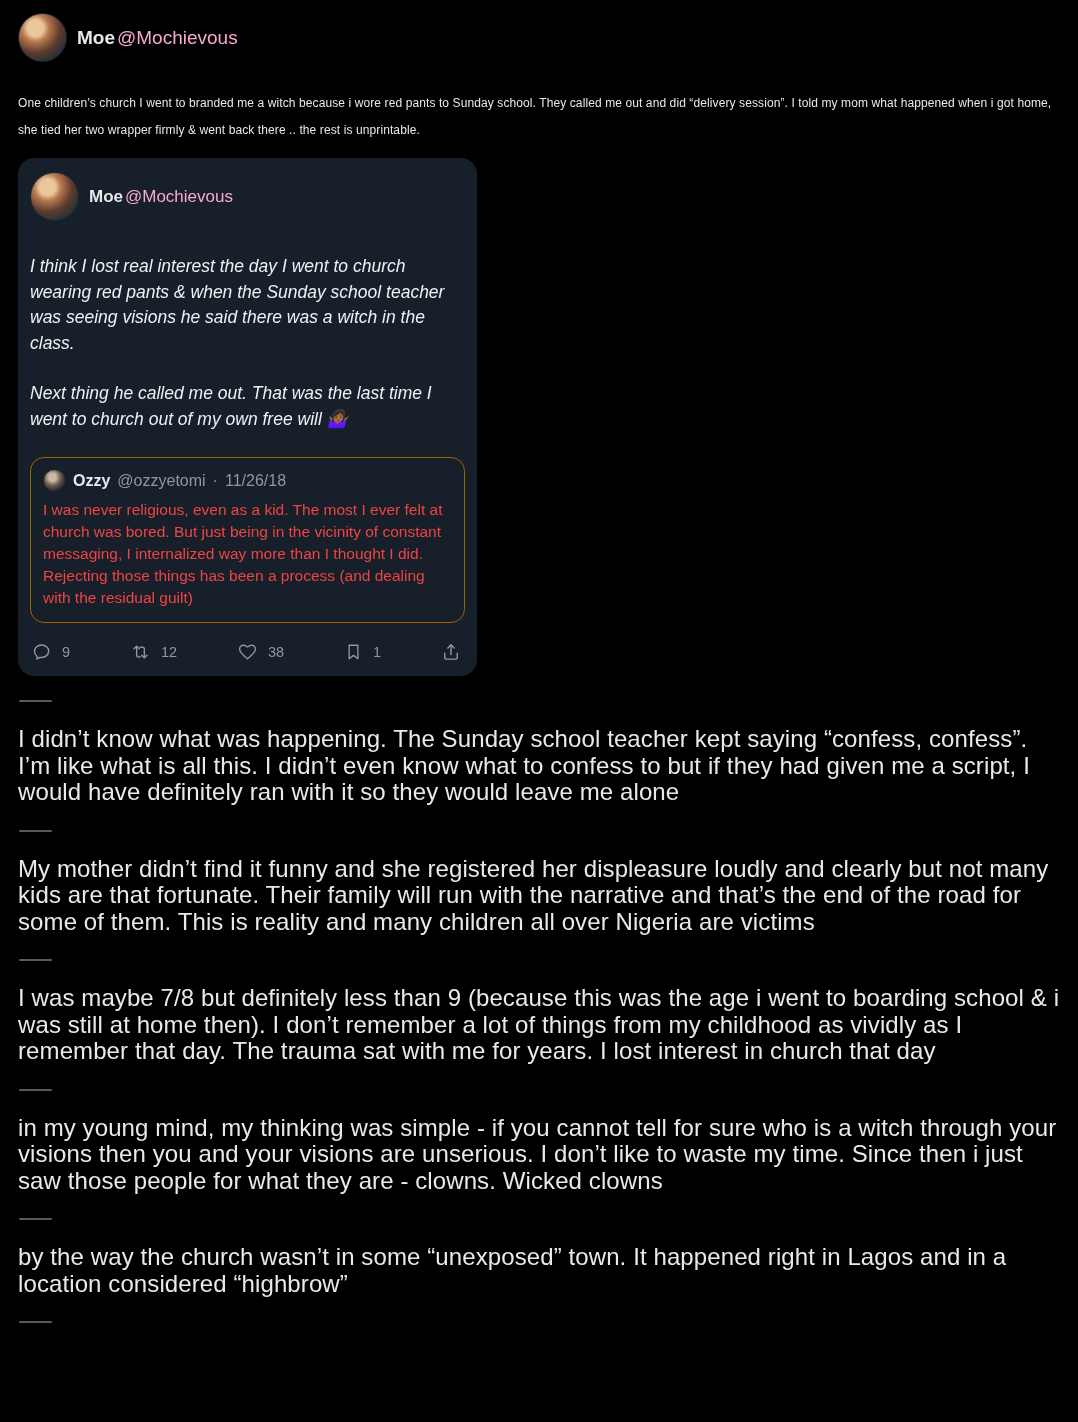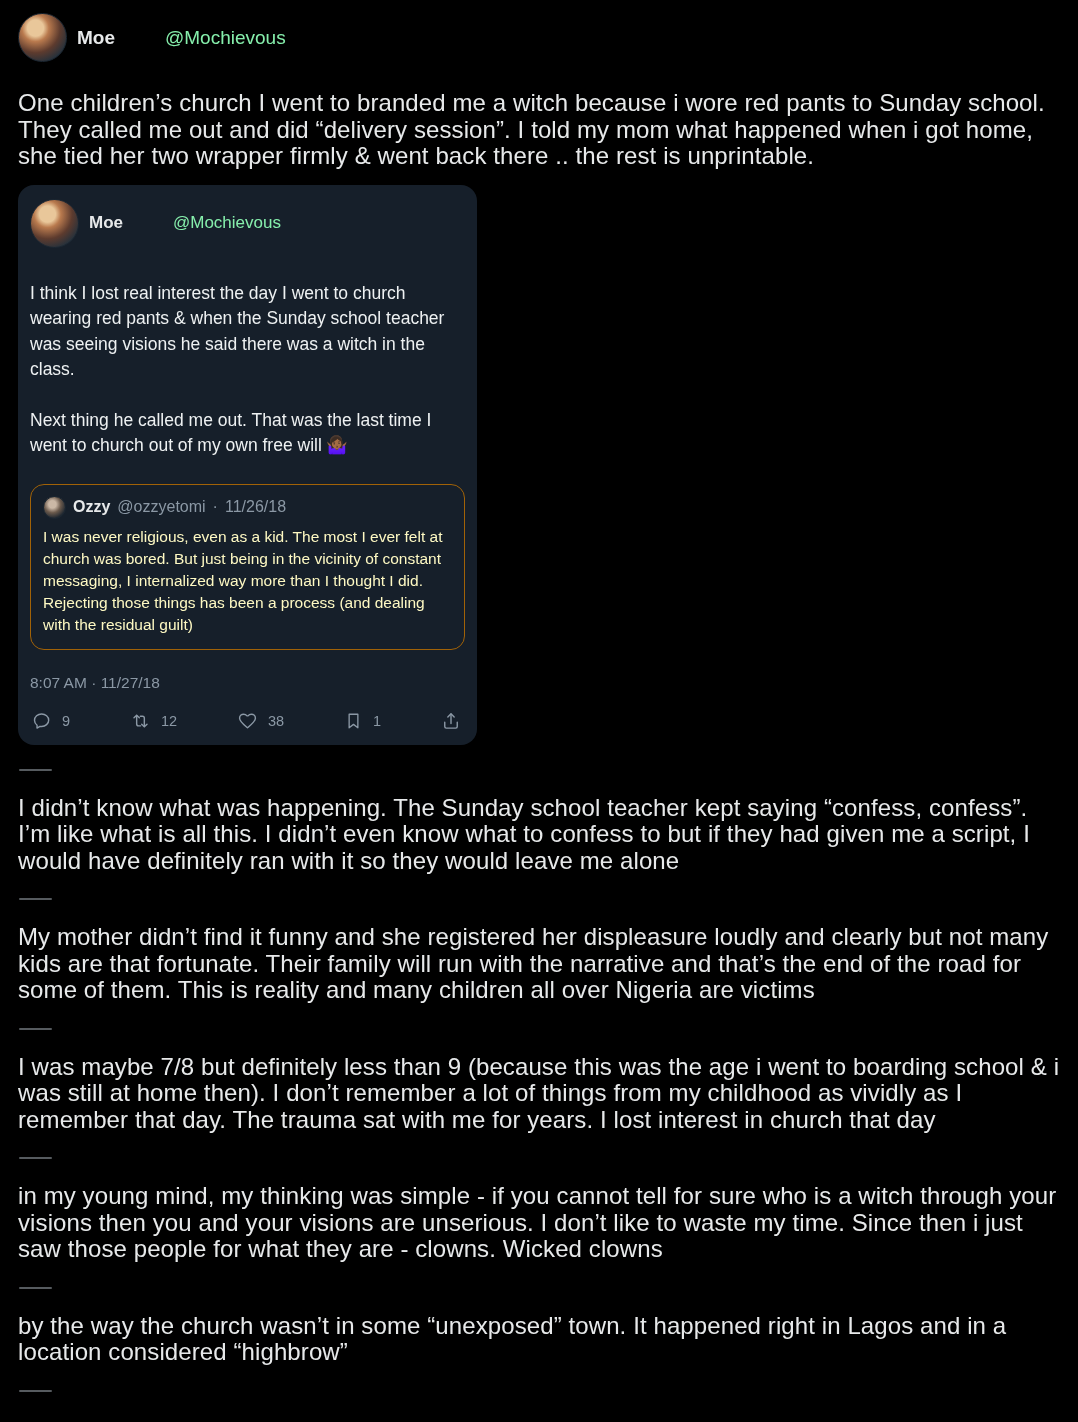--- a/index.html
+++ b/index.html
@@ -16,44 +16,44 @@
     background:radial-gradient(circle at 35% 30%, #e9c79a 0 18%, #b97a4e 30%, #5d3b2e 55%, #22303c 80%);
     border:1px solid #1c2732;
   }
   .avatar.small { width:49px; height:49px; }
   .avatar.tiny {
     width:23px; height:23px;
     background:radial-gradient(circle at 40% 35%, #cbb8a6 0 20%, #6b5a4c 45%, #1f2730 75%);
   }
   .name-block { display:flex; flex-direction:row; gap:2px; }
   .display-name { font-size:19px; font-weight:bold; color:#e7e9ea; line-height:1.15; }
-  .user-handle { font-size:19px; color:#86efac; line-height:1.15;margin-left:48px; }
+  .user-handle { font-size:19px; color:#f9a8d4; line-height:1.15; }
 
   .main-tweet-text {
-    margin-top:28px; font-size:24px; line-height:26.5px; color:#e7e9ea;
+    margin-top:28px; font-size:12px; line-height:26.5px; color:#e7e9ea;
     letter-spacing:0.1px; max-width:1042px;
   }
 
   .embedded-card {
     margin-top:15px; width:459px; background:#161f2a; border-radius:16px;
     padding:14px 12px 12px 12px;
   }
   .embedded-card .display-name { font-size:17px; }
   .embedded-card .user-handle { font-size:17px; }
-  .card-text { margin-top:33px; font-size:17.5px; line-height:25.5px; color:#eef1f2; max-width:435px; }
+  .card-text { margin-top:33px; font-size:17.5px; line-height:25.5px; color:#eef1f2; max-width:435px;font-style:italic; }
   .card-text + .card-text { margin-top:25px; }
 
   .quoted-card {
     margin-top:25px; border:1px solid #a16207; border-radius:14px;
     padding:11px 12px 13px 12px;
   }
   .quoted-header { display:flex; align-items:center; gap:7px; }
   .quoted-name { font-size:16px; font-weight:bold; color:#e7e9ea; }
   .quoted-meta { font-size:16px; color:#8b98a5; }
-  .quoted-text { margin-top:7px; font-size:15.5px; line-height:22px; color:#fef9c3; max-width:409px; }
+  .quoted-text { margin-top:7px; font-size:15.5px; line-height:22px; color:#ef4444; max-width:409px; }
 
   .timestamp-row { margin-top:24px; font-size:15.5px; color:#8b98a5; }
 
   .action-bar {
     margin-top:19px; display:flex; align-items:center; justify-content:space-between;
     padding:0 4px 2px 2px;
   }
   .action { display:flex; align-items:center; gap:10px; color:#8b98a5; cursor:pointer; }
   .action svg { display:block; }
   .action-count { font-size:14.5px; color:#8b98a5; }
@@ -95,21 +95,20 @@
     <div class="quoted-header">
       <div class="avatar tiny"></div>
       <span class="quoted-name">Ozzy</span>
       <span class="quoted-meta">@ozzyetomi</span>
       <span class="quoted-meta">·</span>
       <span class="quoted-meta">11/26/18</span>
     </div>
     <p class="quoted-text">I was never religious, even as a kid. The most I ever felt at church was bored. But just being in the vicinity of constant messaging, I internalized way more than I thought I did. Rejecting those things has been a process (and dealing with the residual guilt)</p>
   </div>
 
-  <div class="timestamp-row">8:07 AM · 11/27/18</div>
 
   <div class="action-bar">
     <div class="action">
       <span>
         <svg width="20" height="20" viewBox="0 0 24 24" fill="none" stroke="#8b98a5" stroke-width="1.7" stroke-linecap="round" stroke-linejoin="round">
           <path d="M11.5 3.5C6.8 3.5 3 7 3 11.2c0 2.4 1.2 4.5 3.1 5.9l-.1 3.4 3.6-2.1c.6.1 1.2.2 1.9.2 4.7 0 8.5-3.4 8.5-7.6S16.2 3.5 11.5 3.5z"></path>
         </svg>
       </span>
       <span class="action-count">9</span>
     </div>

